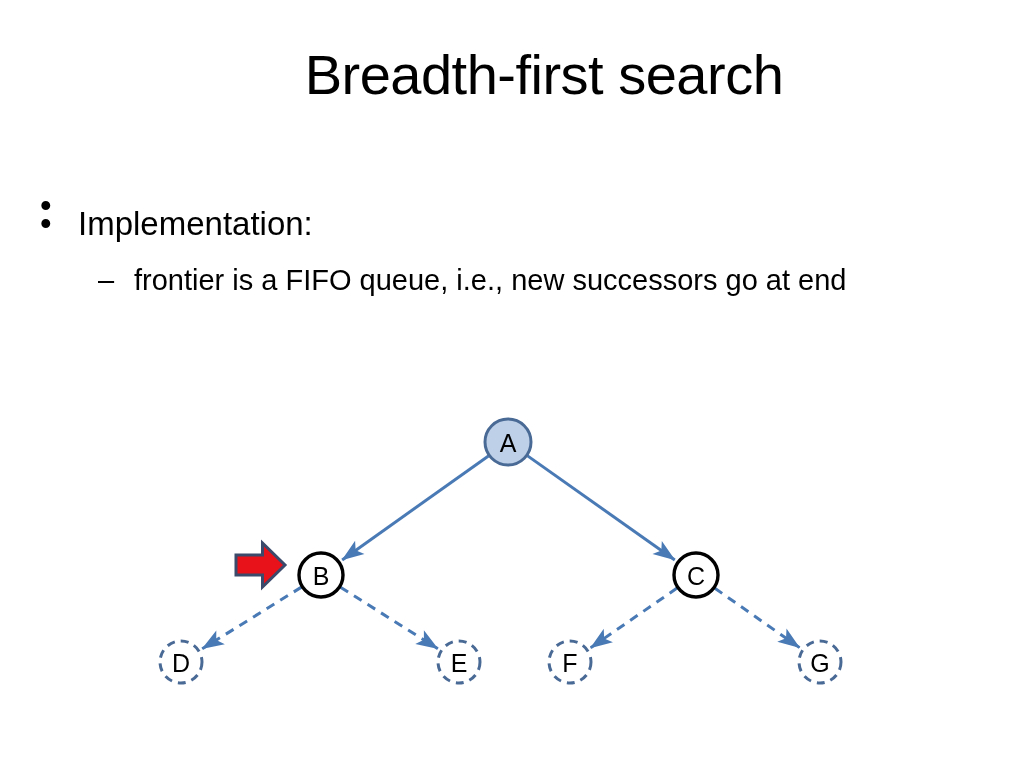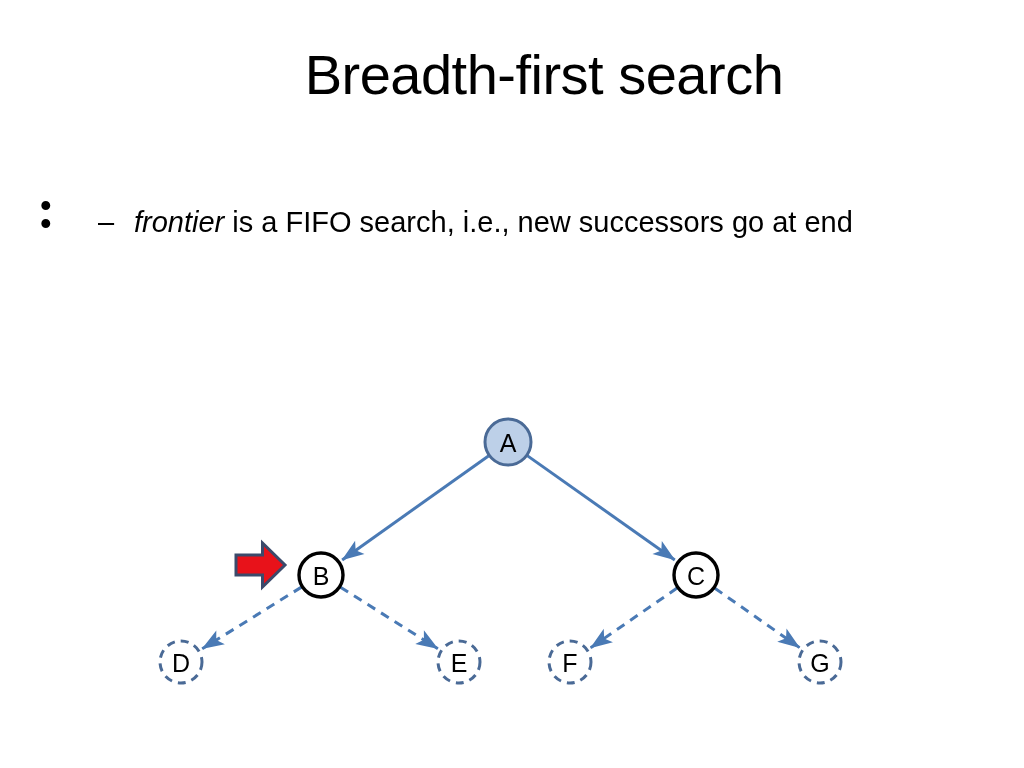--- a/index.html
+++ b/index.html
@@ -74,21 +74,20 @@
     margin-top: 10px;
   }
   .bullet-l2 > .marker {
     position: absolute;
     left: 68px;
     top: 0;
     font-size: 29px;
     line-height: 1.25;
   }
   .bullet-l2 .emph {
-    font-style: italic;
   }
 
   
   #tree-diagram {
     position: absolute;
     left: 0;
     top: 0;
     width: 1024px;
     height: 768px;
     pointer-events: none;
@@ -111,25 +110,26 @@
   <div id="slide-title">Breadth-first search</div>
 
   <div id="body-list">
 
     <div class="bullet-l1">
       <span class="marker">•</span>
     </div>
 
     <div class="bullet-l1">
       <span class="marker">•</span>
+      <span class="bullet-text">Implementation:</span>
     </div>
 
     <div class="bullet-l2">
       <span class="marker">–</span>
-      <span class="emph">frontier</span><span> is a FIFO search, i.e., new successors go at end</span>
+      <span class="emph">frontier</span><span> is a FIFO queue, i.e., new successors go at end</span>
     </div>
 
   </div>
 
   <svg id="tree-diagram" viewBox="0 0 1024 768">
     <defs>
       <marker id="arrow-solid" markerWidth="9" markerHeight="9" refX="7.6" refY="3.1" orient="auto" markerUnits="strokeWidth">
         <path d="M0.4,0.4 L7.8,3.1 L0.4,5.8 L2.1,3.1 Z" fill="#4a7ab5"></path>
       </marker>
       <marker id="arrow-dashed" markerWidth="9" markerHeight="9" refX="7.6" refY="3.1" orient="auto" markerUnits="strokeWidth">

